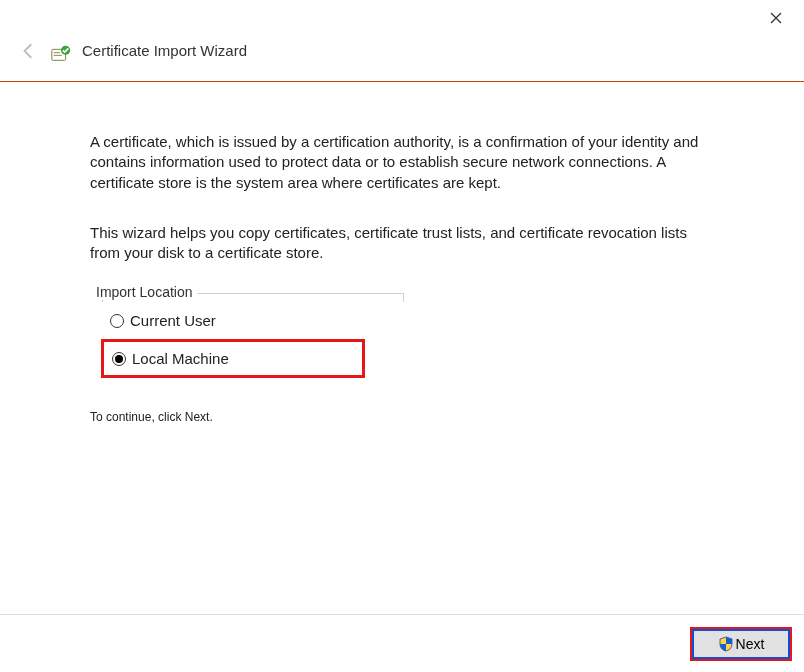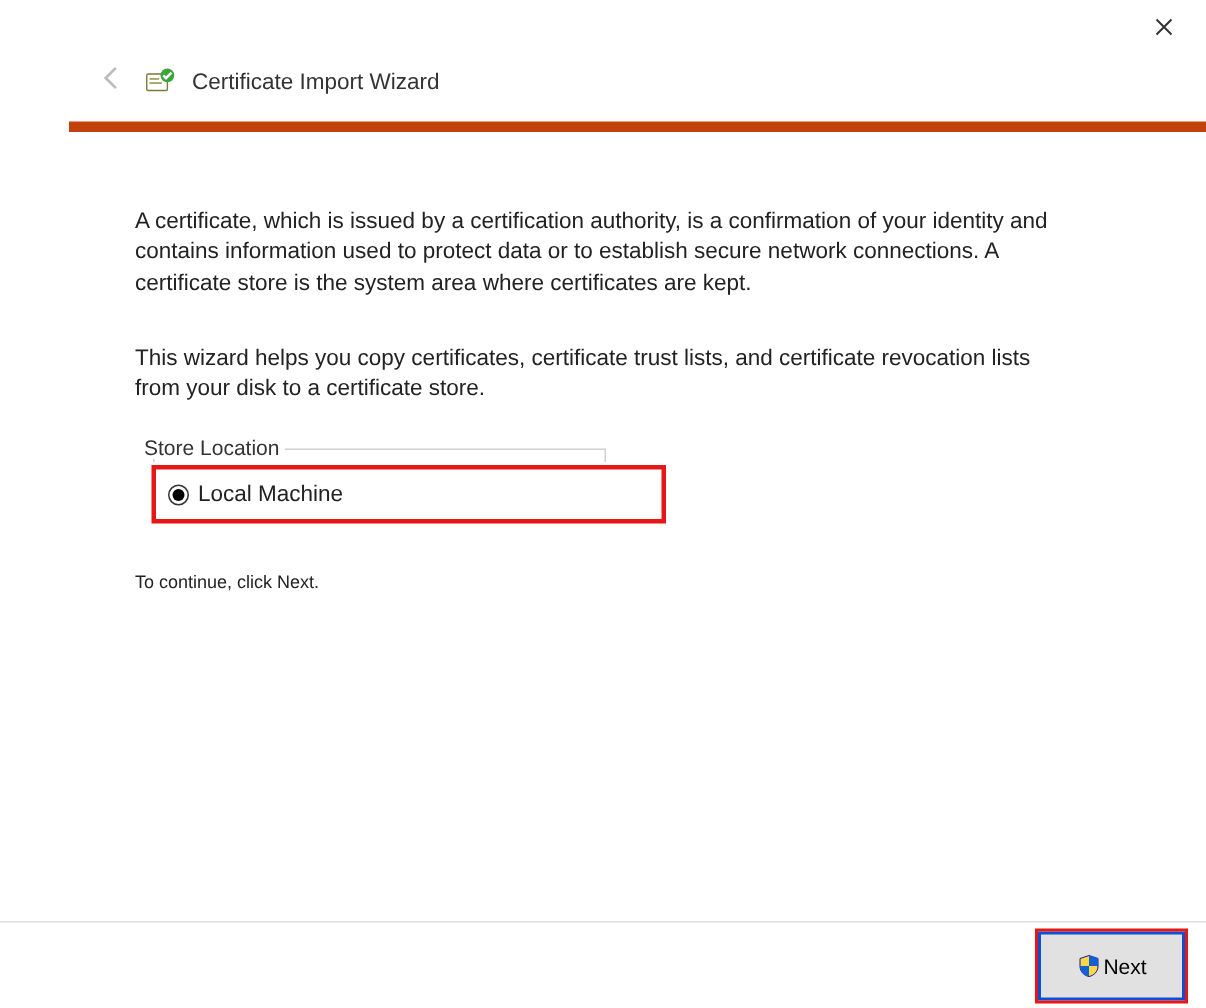--- a/index.html
+++ b/index.html
@@ -24,25 +24,24 @@
       width: 32px;
       height: 32px;
       display: flex;
       align-items: center;
       justify-content: center;
       font-size: 16px;
       cursor: pointer;
     }
     .header-row {
       display: flex;
-      align-items: center;
+      align-items: flex-start;
       gap: 10px;
       padding: 6px 18px 14px 18px;
-      border-bottom: 7px solid #c2410c;
-      margin-left: 46px;
+      border-bottom: 1px solid #c2410c;
     }
     .back-arrow {
       color: #bbb;
       font-size: 18px;
       padding: 0 2px;
       cursor: default;
     }
     .wiz-icon {
       width: 22px;
       height: 22px;
@@ -114,21 +113,21 @@
       flex-shrink: 0;
     }
     .radio-inner {
       width: 8px;
       height: 8px;
       border-radius: 50%;
       background: #000;
     }
     .highlight-row {
       border: 3px solid #e61717;
-      width: 343px;
+      width: 264px;
       margin-left: -1px;
     }
     .radio-label {
       font-size: 15px;
       color: #222;
     }
     .continue-text {
       margin-top: 28px;
       font-size: 12px;
       color: #222;
@@ -141,21 +140,21 @@
       border-top: 1px solid #ddd;
       height: 58px;
       display: flex;
       justify-content: flex-end;
       align-items: center;
       gap: 10px;
       padding-right: 14px;
       background: #fff;
     }
     .btn {
-      height: 46px;
+      height: 30px;
       min-width: 98px;
       border: 1px solid #a7a7a7;
       background: #e1e1e1;
       font-size: 14px;
       cursor: pointer;
       display: inline-flex;
       align-items: center;
       justify-content: center;
       gap: 2px;
       padding: 0 10px;
@@ -195,22 +194,26 @@
   </span>
   <span class="header-title">Certificate Import Wizard</span>
 </div>
 
 <div class="content">
 
   <p class="para">A certificate, which is issued by a certification authority, is a confirmation of your identity and contains information used to protect data or to establish secure network connections. A certificate store is the system area where certificates are kept.</p>
   <p class="para">This wizard helps you copy certificates, certificate trust lists, and certificate revocation lists from your disk to a certificate store.</p>
 
   <div class="group">
-    <span class="group-legend">Store Location</span>
-
+    <span class="group-legend">Import Location</span>
+
+    <div class="radio-row">
+      <span class="radio-outer"></span>
+      <span class="radio-label">Current User</span>
+    </div>
 
     <div class="radio-row highlight-row">
       <span class="radio-outer">
           <span class="radio-inner"></span>
         </span>
       <span class="radio-label">Local Machine</span>
     </div>
   </div>
 
   <p class="continue-text">To continue, click Next.</p>

